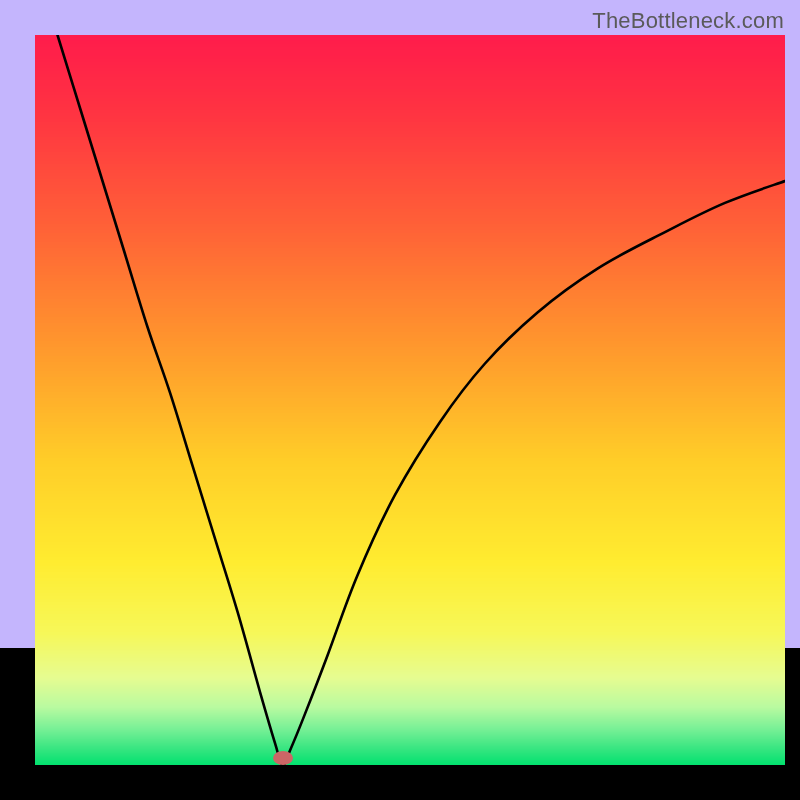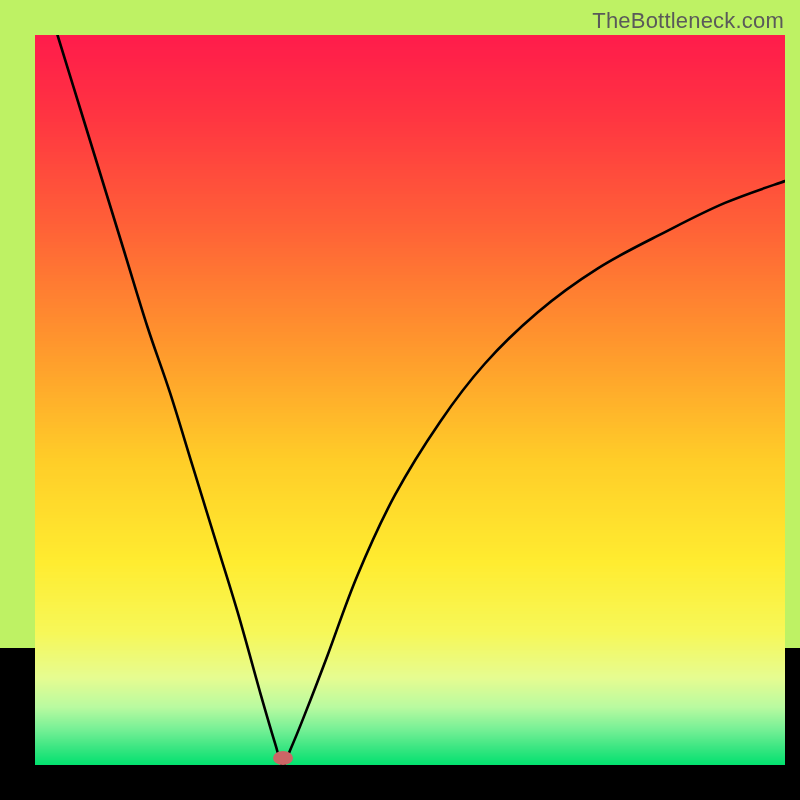--- a/index.html
+++ b/index.html
@@ -3,21 +3,21 @@
 <meta charset="utf-8">
 <style>
   * { margin: 0; padding: 0; box-sizing: border-box; }
   html, body { width: 800px; height: 800px; overflow: hidden; }
   body { background: #000; font-family: Arial, Helvetica, sans-serif; }
 
   .frame {
     position: absolute;
     left: 0; top: 0;
     width: 800px; height: 648px;
-    background: #bef264;
+    background: #c4b5fd;
   }
 
   .plot {
     position: absolute;
     left: 35px;
     top: 35px;
     width: 750px;
     height: 730px;
     overflow: hidden;
   }

